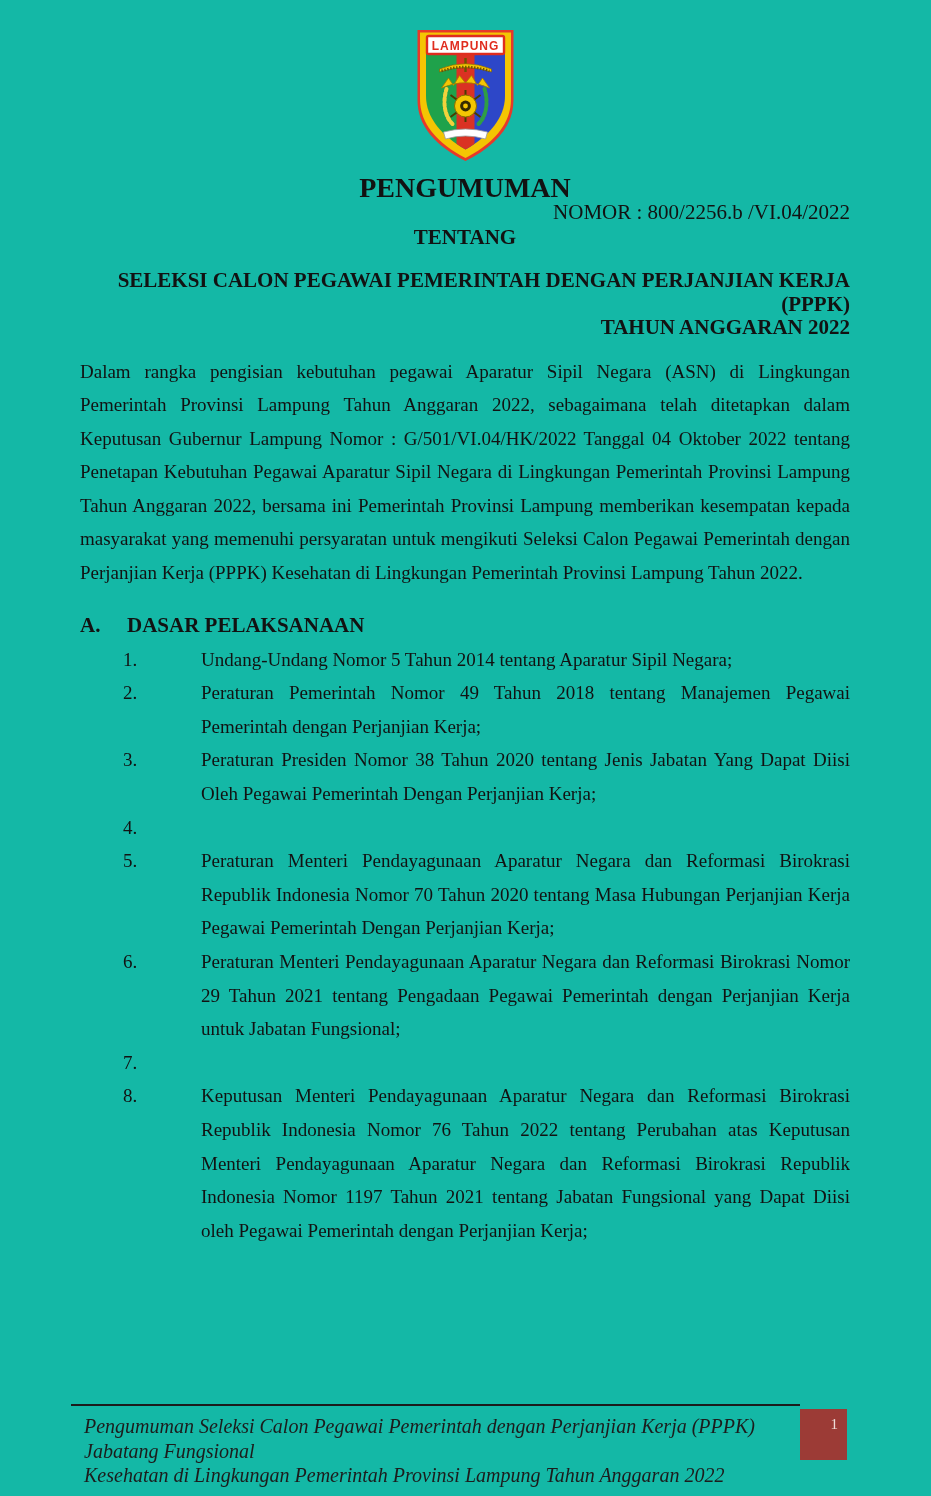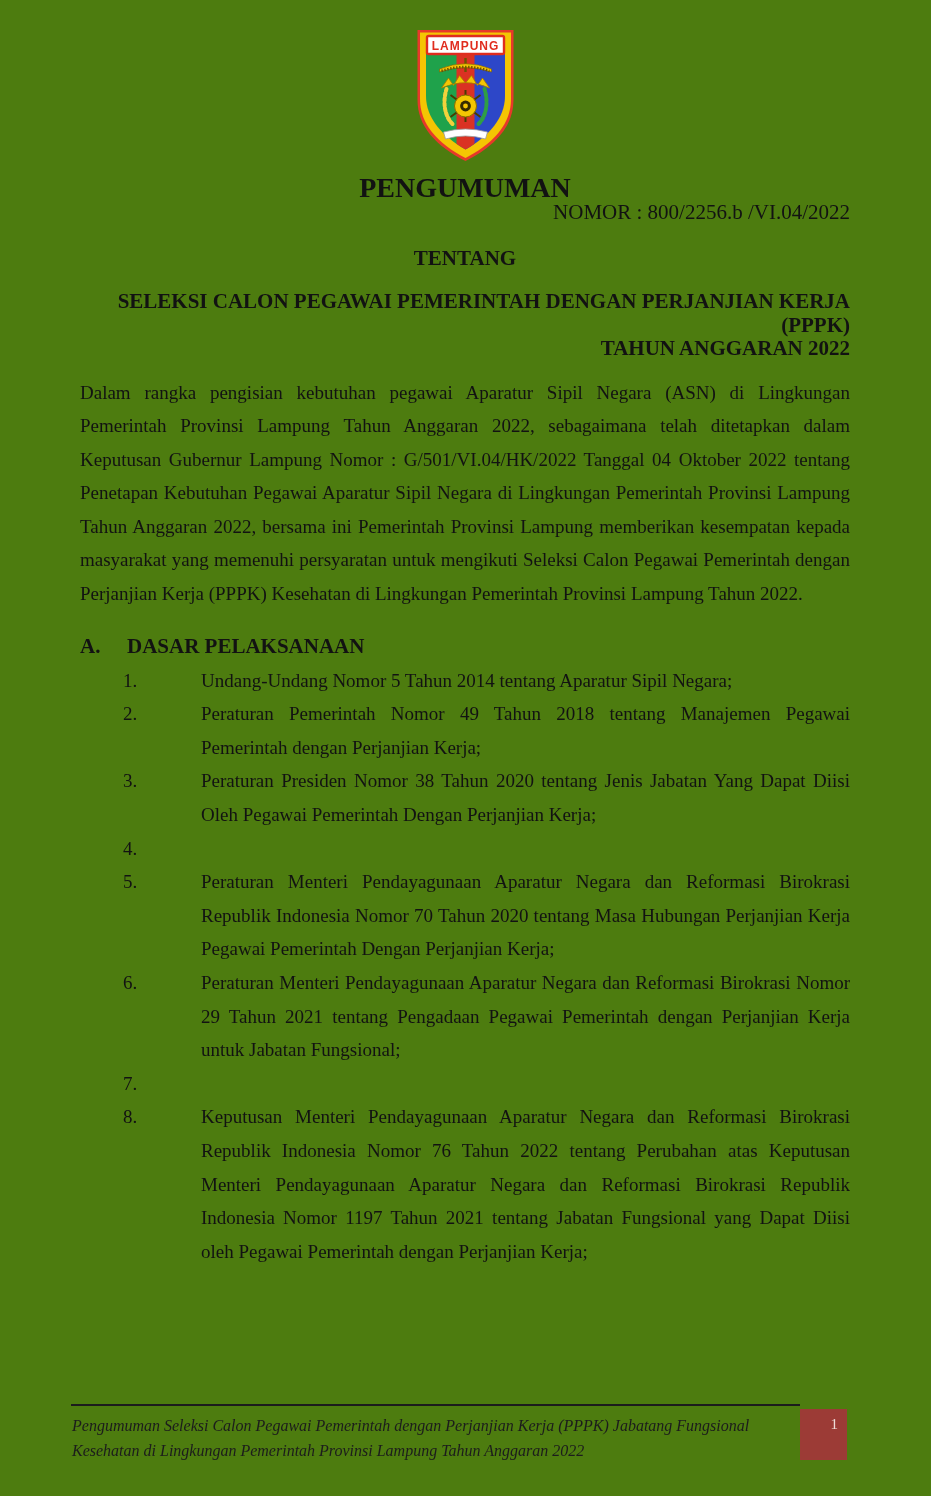--- a/index.html
+++ b/index.html
@@ -1,29 +1,29 @@
 <!DOCTYPE html>
 <html><head>
 <meta charset="utf-8">
 <style>
   html,body { margin:0; padding:0; background:#ffffff; }
   .page {
     position:relative;
     width:931px; height:1496px;
-    background:#4d7c0f;
+    background:#14b8a6;
     font-family:"Liberation Serif","DejaVu Serif",serif;
     color:#121212;
     box-sizing:border-box;
     padding:28px 81px 0 80px;
     overflow:hidden;
   }
   .logo { display:block; margin:0 auto; width:101px; height:135px; }
   .doc-title   { margin-top:12px; text-align:center; font-weight:bold; font-size:28px; line-height:25px; }
   .doc-number  { text-align:right; font-weight:normal; font-size:21px; line-height:25px; }
-  .doc-about   { margin-top:21px; text-align:center; font-weight:bold; font-size:21px; line-height:25px; }
+  .doc-about   { text-align:center; font-weight:bold; font-size:21px; line-height:25px; }
   .doc-subject { margin-top:19px; text-align:right; font-weight:bold; font-size:21px; line-height:23.5px; }
   .intro {
     margin-top:15px;
     text-align:justify;
     font-size:19px; line-height:33.6px;
   }
   .section-head { margin-top:23px; display:flex; font-weight:bold; font-size:21px; line-height:25px; }
   .section-label { width:47px; flex:none; }
   .list { margin-top:5px; }
   .list-item { display:flex; font-size:19px; line-height:33.6px; }
@@ -36,22 +36,22 @@
   .page-box {
     position:absolute; left:800px; top:1409px;
     width:47px; height:51px;
     background:#9c3b36;
     color:#eedcd8;
     font-size:15px; line-height:31px;
     text-align:right; padding-right:9px;
     box-sizing:border-box;
   }
   .footer-text {
-    position:absolute; left:72px; top:1414px; width:712px;
-    font-style:italic; font-size:16px; line-height:24.5px;
+    position:absolute; left:84px; top:1414px; width:712px;
+    font-style:italic; font-size:20px; line-height:24.5px;
     color:#1c1c1c;
   }
 </style>
 </head>
 <body>
 
 <div class="page">
 
   <svg class="logo" viewBox="0 0 100 135">
     <path d="M2,2 H98 V72 C98,98 80,118 50,133 C20,118 2,98 2,72 Z" fill="#e7392a"></path>

